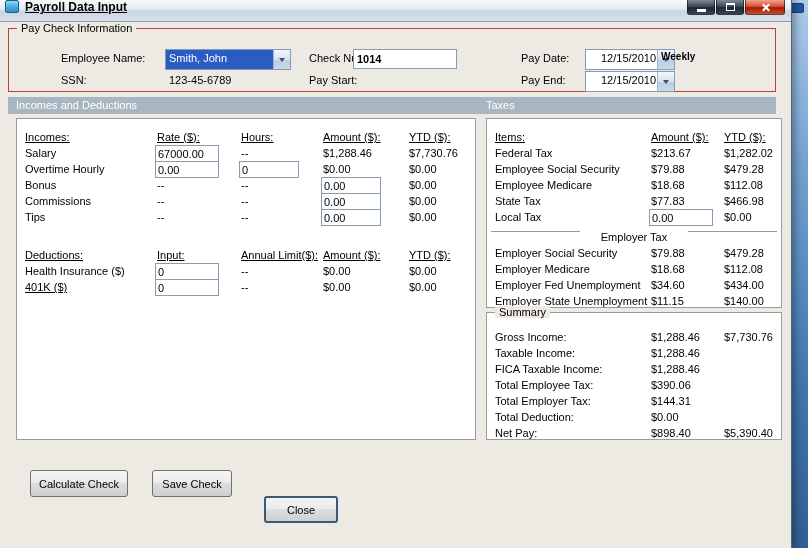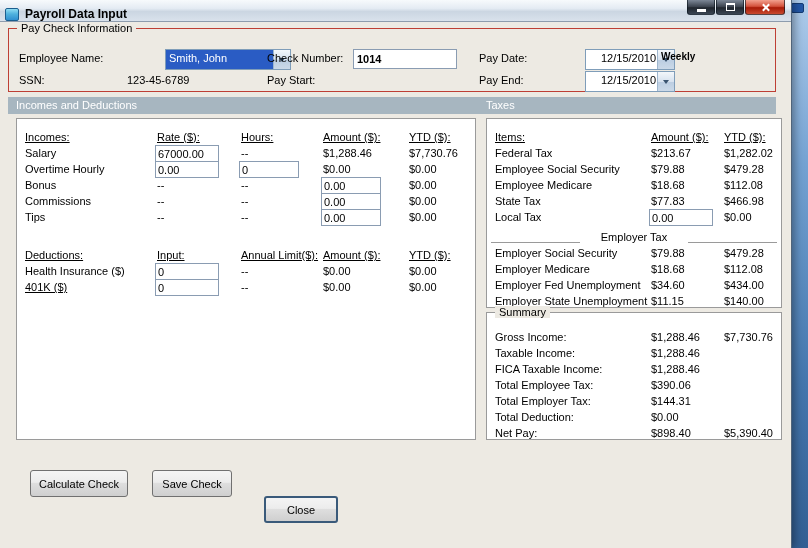--- a/index.html
+++ b/index.html
@@ -22,21 +22,21 @@
   .window {
     position:absolute; left:0; top:0; width:792px; height:548px;
     background: var(--form-bg, #EDEAE3);
     border-right:1px solid #50647A;
     box-shadow: 3px 0 8px rgba(0,0,0,.35);
   }
   .titlebar {
     position:relative; height:22px;
     background: linear-gradient(180deg,#F7FAFC,#E4EBF3 40%,#CBD6E2 55%,#D9E2EC);
     border-bottom:1px solid #8E9CAD;
-    display:flex; align-items:flex-end; padding:0 5px;
+    display:flex; align-items:flex-start; padding:0 5px;text-decoration:underline;
   }
   .app-icon {
     width:14px; height:13px; border:1px solid #1B5E8E; border-radius:2px;
     background: linear-gradient(180deg,#8FDCF2 0%,#4FB2DE 45%,#2E8FD0 100%);
   }
   .title-text { font-weight:bold; font-size:12px; margin-left:6px; }
   .caption { position:absolute; right:6px; top:0; display:flex; }
   .cap {
     height:15px; margin-left:1px; border:1px solid rgba(10,20,30,.65); border-top:none;
     border-radius:0 0 3px 3px; display:flex; align-items:center; justify-content:center;
@@ -55,21 +55,21 @@
   
   .client { position:absolute; left:0; top:22px; width:792px; height:526px; }
   .grp-label {
     position:absolute; top:-7px; left:8px; background: var(--form-bg,#EDEAE3); padding:0 4px;
     white-space:nowrap;
   }
   .pay-group {
     position:absolute; left:8px; top:6px; width:768px; height:64px;
     border:1px solid var(--paycheck-border,#BE3F34);
   }
-  .pay-group .lbl, .pay-group .val { position:absolute; white-space:nowrap; }
+  .pay-group .lbl, .pay-group .val { position:absolute; white-space:nowrap;margin-left:42px; }
   .field {
     position:absolute; border:1px solid #8A9CB2; background:#fff;
     font: 11px "Liberation Sans", sans-serif; padding:1px 3px; height:20px;
   }
   .combo, .dtp {
     position:absolute; height:21px; border:1px solid #7F9DB9; background:#fff;
     display:flex; overflow:hidden;margin-left:38px;
   }
   .combo-text { flex:1; background: var(--selection-bg,#2A5CC4); color:#fff; padding:2px 3px; white-space:nowrap; overflow:hidden; }
   .dtp-text   { flex:1; background:#fff; color:#000; padding:2px 15px; white-space:nowrap; overflow:hidden; }
@@ -93,21 +93,21 @@
   .tax-panel  { left:486px; top:96px; width:296px; height:190px; }
   .summary-group { position:absolute; left:486px; top:290px; width:296px; height:128px; background:#fff; border:1px solid #9A9A9A; }
   .lrow { position:absolute; left:0; right:0; height:16px; }
   .lrow > span { position:absolute; top:2px; white-space:nowrap; }
   .lrow > input { position:absolute; top:0; height:17px; border:1px solid #8A9CB2; background:#fff; font:11px "Liberation Sans",sans-serif; padding:0 2px; }
   .uh { text-decoration: underline; }
   .ulink { text-decoration: underline; }
   .c1{left:8px} .c2{left:140px} .c3{left:224px} .c4{left:306px} .c5{left:392px}
   .ic2{left:138px;width:64px} .ic3{left:222px;width:60px} .ic4{left:304px;width:60px}
   .t1{left:8px} .t2{left:164px} .t3{left:237px} .it2{left:162px;width:64px}
-  .emp-divider { position:absolute; left:4px; right:4px; top:112px; height:12px; display:flex; align-items:flex-end; gap:21px; }
+  .emp-divider { position:absolute; left:4px; right:4px; top:112px; height:12px; display:flex; align-items:flex-start; gap:21px; }
   .dline { flex:1; height:1px; background:#9A9A9A; }
   .dtext { white-space:nowrap; }
   
   .btn {
     position:absolute; top:448px; height:27px;
     border:1px solid #707070; border-radius:3px;
     background: linear-gradient(180deg,#F4F4F4,#ECECEC 45%,#DEDEDE 50%,#CFCFCF);
     font: 11px "Liberation Sans", sans-serif; color:#000; cursor:default;
   }
   .btn-default { border:2px solid #3A5A7A;margin-top:26px; }

